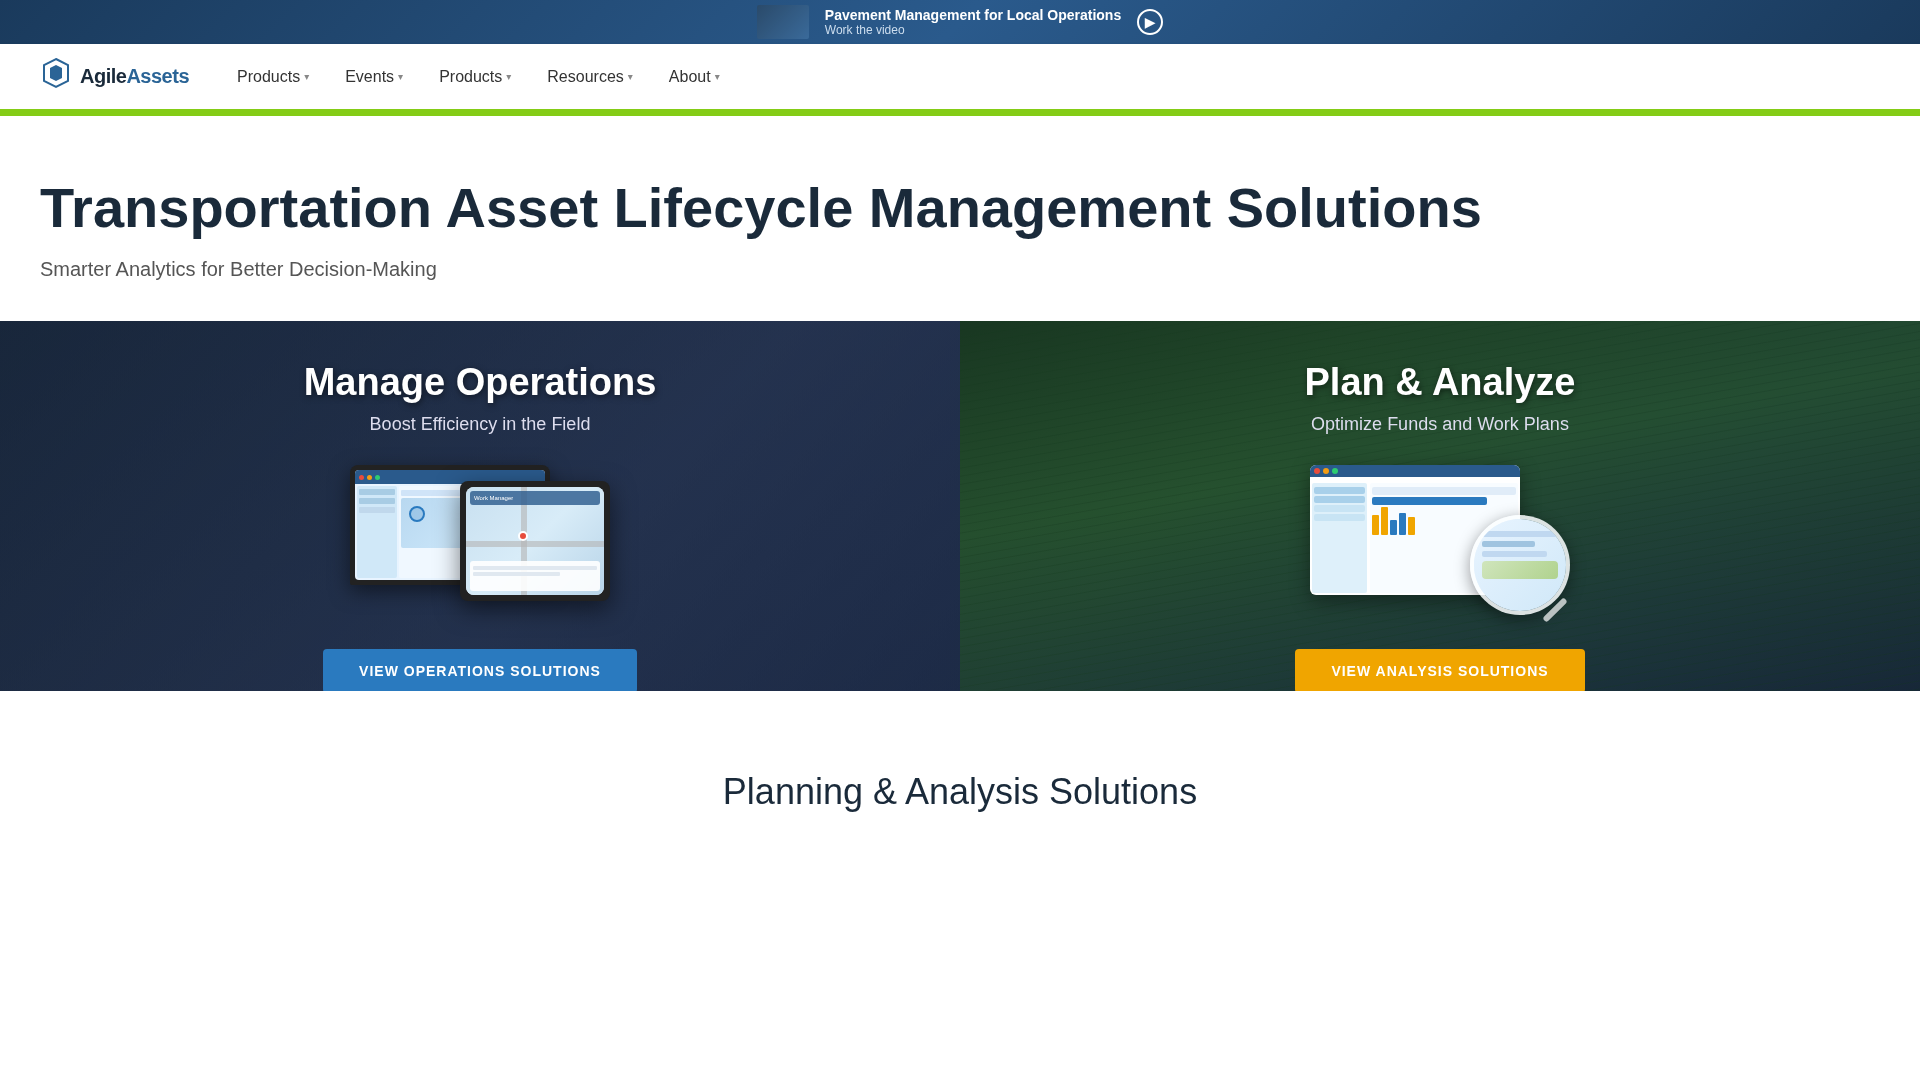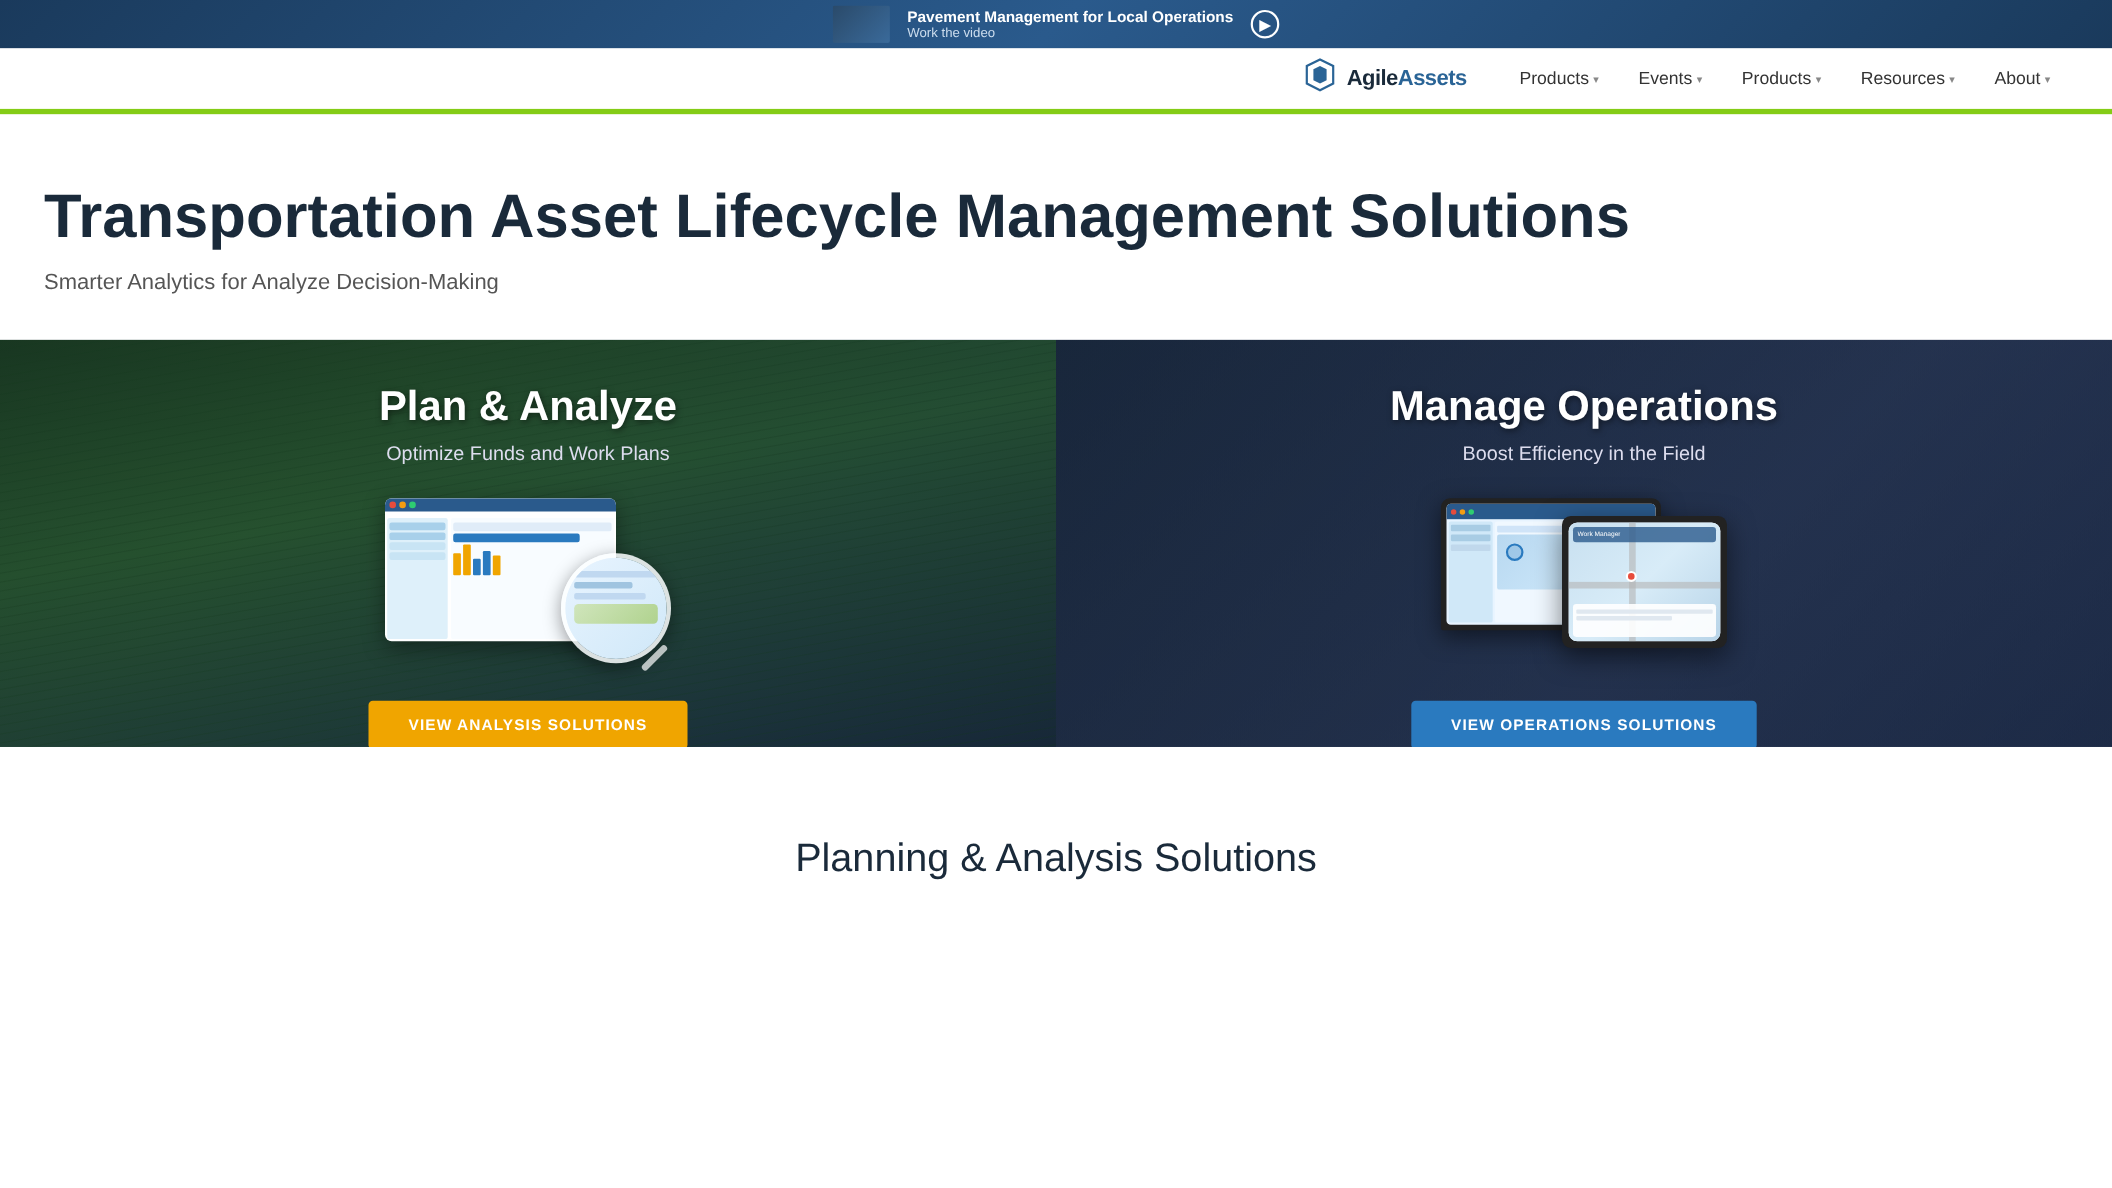--- a/index.html
+++ b/index.html
@@ -47,27 +47,27 @@
       display: flex;
       align-items: center;
       justify-content: center;
       color: #fff;
       font-size: 14px;
       cursor: pointer;
     }
 
     
     .navbar {
-      height: 60px;
+      height: 72px;
       background: #fff;
-      border-bottom: 5px solid #84cc16;
+      border-bottom: 7px solid #84cc16;
       display: flex;
       align-items: center;
       padding: 0 40px;
-      justify-content: flex-end;
+      justify-content: space-between;
       box-shadow: 0 1px 4px rgba(0,0,0,0.08);
     }
     .nav-left { display: flex; align-items: center; gap: 0; }
     .logo {
       display: flex;
       align-items: center;
       gap: 8px;
       margin-right: 32px;
       cursor: pointer;
     }
@@ -336,24 +336,76 @@
       <div class="nav-item">
         <span>About</span>
         <span class="chevron">▾</span>
       </div>
     </div>
   </div>
 </nav>
 
 <section class="hero">
   <h1 class="hero-title">Transportation Asset Lifecycle Management Solutions</h1>
-  <p class="hero-subtitle">Smarter Analytics for Analyze Decision-Making</p>
+  <p class="hero-subtitle">Smarter Analytics for Better Decision-Making</p>
 </section>
 
 <div class="panels">
+
+  <div class="panel panel-right">
+    <div class="panel-content">
+      <h2 class="panel-title">Manage Operations</h2>
+      <p class="panel-subtitle">Boost Efficiency in the Field</p>
+
+      <div style="position:relative; width:260px; height:160px; margin-bottom:24px;">
+
+        <div style="width:200px; height:120px; background:#222; border-radius:8px 8px 2px 2px; padding:5px; position:absolute; top:0; left:0; z-index:1; box-shadow:0 6px 20px rgba(0,0,0,0.5);">
+          <div style="width:100%; height:100%; background:#e8f4ff; border-radius:4px; overflow:hidden;">
+            <div style="height:14px; background:#2a5a8c; display:flex; align-items:center; padding:0 4px; gap:3px;">
+              <div style="width:5px; height:5px; border-radius:50%; background:#e74c3c;"></div>
+              <div style="width:5px; height:5px; border-radius:50%; background:#f39c12;"></div>
+              <div style="width:5px; height:5px; border-radius:50%; background:#2ecc71;"></div>
+            </div>
+            <div style="height:calc(100% - 14px); display:flex; gap:2px; padding:2px;">
+              <div style="width:40px; background:#d0e8f8; border-radius:2px;">
+                <div style="height:6px; background:#a8cce4; margin:3px 2px; border-radius:1px;"></div>
+                <div style="height:6px; background:#a8cce4; margin:3px 2px; border-radius:1px;"></div>
+                <div style="height:6px; background:#c0d8ec; margin:3px 2px; border-radius:1px;"></div>
+              </div>
+              <div style="flex:1; background:#f0f8ff; border-radius:2px; padding:2px;">
+                <div style="height:6px; background:#d0e4f8; border-radius:1px; margin:2px 0;"></div>
+                <div style="width:100%; height:50px; background:linear-gradient(135deg, #b8d8f0 0%, #c8e4f8 50%, #a8c8e8 100%); border-radius:2px; position:relative;">
+                  <div style="position:absolute; top:8px; left:8px; width:16px; height:16px; border-radius:50%; border:2px solid #2a7abf; background:rgba(42,122,191,0.2);"></div>
+                  <div style="position:absolute; top:4px; right:4px; width:10px; height:10px; background:#e74c3c; border-radius:50%;"></div>
+                </div>
+              </div>
+            </div>
+          </div>
+        </div>
+
+        <div class="tablet-mockup" style="position:absolute; bottom:0; right:0; z-index:2; width:150px; height:120px; border-radius:8px;">
+          <div class="tablet-screen">
+            <div class="map-bg">
+              <div class="map-road map-road-h"></div>
+              <div class="map-road map-road-v"></div>
+              <div class="map-pin"></div>
+              <div style="position:absolute; top:4px; left:4px; right:4px; height:14px; background:rgba(42,90,140,0.8); border-radius:3px; display:flex; align-items:center; padding:0 4px;">
+                <div style="font-size:6px; color:#fff; white-space:nowrap; overflow:hidden;">Work Manager</div>
+              </div>
+              <div style="position:absolute; bottom:4px; left:4px; right:4px; height:30px; background:rgba(255,255,255,0.9); border-radius:3px; padding:3px;">
+                <div style="height:4px; background:#e0e8f0; border-radius:1px; margin:2px 0;"></div>
+                <div style="height:4px; background:#e0e8f0; border-radius:1px; margin:2px 0; width:70%;"></div>
+              </div>
+            </div>
+          </div>
+        </div>
+      </div>
+      <button class="panel-btn btn-blue">VIEW OPERATIONS SOLUTIONS</button>
+    </div>
+  </div>
 
   <div class="panel panel-left">
     <div class="panel-content">
       <h2 class="panel-title">Plan &amp; Analyze</h2>
       <p class="panel-subtitle">Optimize Funds and Work Plans</p>
 
       <div style="position:relative; width:260px; height:160px; margin-bottom:24px;">
         <div style="width:210px; height:130px; background:#fff; border-radius:6px; box-shadow:0 6px 20px rgba(0,0,0,0.4); overflow:hidden; position:absolute; top:0; left:0; z-index:1;">
           <div class="screenshot-bar">
             <div class="dot dot-r"></div>
@@ -389,69 +441,17 @@
               <div style="height:6px; background:#c0d8f0; border-radius:2px; margin:4px 0; width:85%;"></div>
               <div style="height:18px; background:linear-gradient(135deg, #c8e0a0, #a0c860); border-radius:4px; margin:4px 0; opacity:0.7;"></div>
             </div>
           </div>
           <div style="position:absolute; bottom:0; right:12px; width:6px; height:30px; background:rgba(255,255,255,0.7); transform:rotate(45deg); border-radius:3px;"></div>
         </div>
       </div>
       <button class="panel-btn btn-yellow">VIEW ANALYSIS SOLUTIONS</button>
     </div>
   </div>
-
-  <div class="panel panel-right">
-    <div class="panel-content">
-      <h2 class="panel-title">Manage Operations</h2>
-      <p class="panel-subtitle">Boost Efficiency in the Field</p>
-
-      <div style="position:relative; width:260px; height:160px; margin-bottom:24px;">
-
-        <div style="width:200px; height:120px; background:#222; border-radius:8px 8px 2px 2px; padding:5px; position:absolute; top:0; left:0; z-index:1; box-shadow:0 6px 20px rgba(0,0,0,0.5);">
-          <div style="width:100%; height:100%; background:#e8f4ff; border-radius:4px; overflow:hidden;">
-            <div style="height:14px; background:#2a5a8c; display:flex; align-items:center; padding:0 4px; gap:3px;">
-              <div style="width:5px; height:5px; border-radius:50%; background:#e74c3c;"></div>
-              <div style="width:5px; height:5px; border-radius:50%; background:#f39c12;"></div>
-              <div style="width:5px; height:5px; border-radius:50%; background:#2ecc71;"></div>
-            </div>
-            <div style="height:calc(100% - 14px); display:flex; gap:2px; padding:2px;">
-              <div style="width:40px; background:#d0e8f8; border-radius:2px;">
-                <div style="height:6px; background:#a8cce4; margin:3px 2px; border-radius:1px;"></div>
-                <div style="height:6px; background:#a8cce4; margin:3px 2px; border-radius:1px;"></div>
-                <div style="height:6px; background:#c0d8ec; margin:3px 2px; border-radius:1px;"></div>
-              </div>
-              <div style="flex:1; background:#f0f8ff; border-radius:2px; padding:2px;">
-                <div style="height:6px; background:#d0e4f8; border-radius:1px; margin:2px 0;"></div>
-                <div style="width:100%; height:50px; background:linear-gradient(135deg, #b8d8f0 0%, #c8e4f8 50%, #a8c8e8 100%); border-radius:2px; position:relative;">
-                  <div style="position:absolute; top:8px; left:8px; width:16px; height:16px; border-radius:50%; border:2px solid #2a7abf; background:rgba(42,122,191,0.2);"></div>
-                  <div style="position:absolute; top:4px; right:4px; width:10px; height:10px; background:#e74c3c; border-radius:50%;"></div>
-                </div>
-              </div>
-            </div>
-          </div>
-        </div>
-
-        <div class="tablet-mockup" style="position:absolute; bottom:0; right:0; z-index:2; width:150px; height:120px; border-radius:8px;">
-          <div class="tablet-screen">
-            <div class="map-bg">
-              <div class="map-road map-road-h"></div>
-              <div class="map-road map-road-v"></div>
-              <div class="map-pin"></div>
-              <div style="position:absolute; top:4px; left:4px; right:4px; height:14px; background:rgba(42,90,140,0.8); border-radius:3px; display:flex; align-items:center; padding:0 4px;">
-                <div style="font-size:6px; color:#fff; white-space:nowrap; overflow:hidden;">Work Manager</div>
-              </div>
-              <div style="position:absolute; bottom:4px; left:4px; right:4px; height:30px; background:rgba(255,255,255,0.9); border-radius:3px; padding:3px;">
-                <div style="height:4px; background:#e0e8f0; border-radius:1px; margin:2px 0;"></div>
-                <div style="height:4px; background:#e0e8f0; border-radius:1px; margin:2px 0; width:70%;"></div>
-              </div>
-            </div>
-          </div>
-        </div>
-      </div>
-      <button class="panel-btn btn-blue">VIEW OPERATIONS SOLUTIONS</button>
-    </div>
-  </div>
 </div>
 
 <section class="planning-section">
   <h2 class="planning-title">Planning &amp; Analysis Solutions</h2>
 </section>
 
 </body></html>

